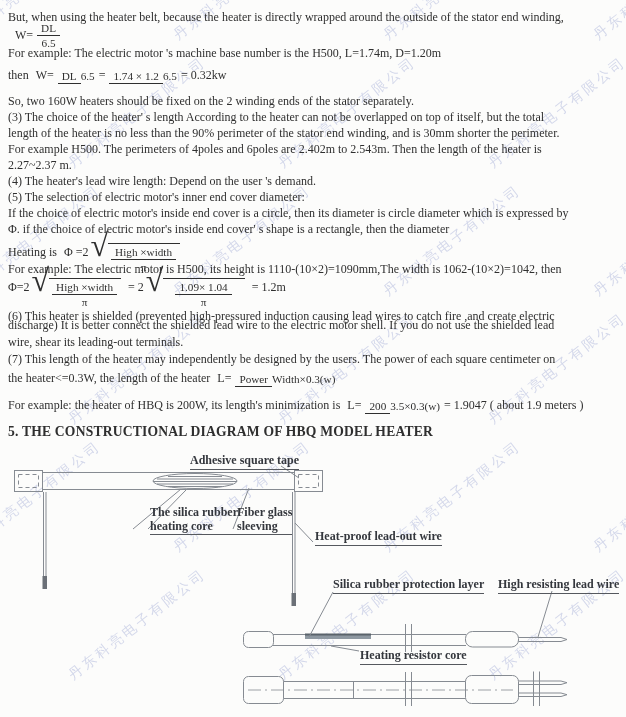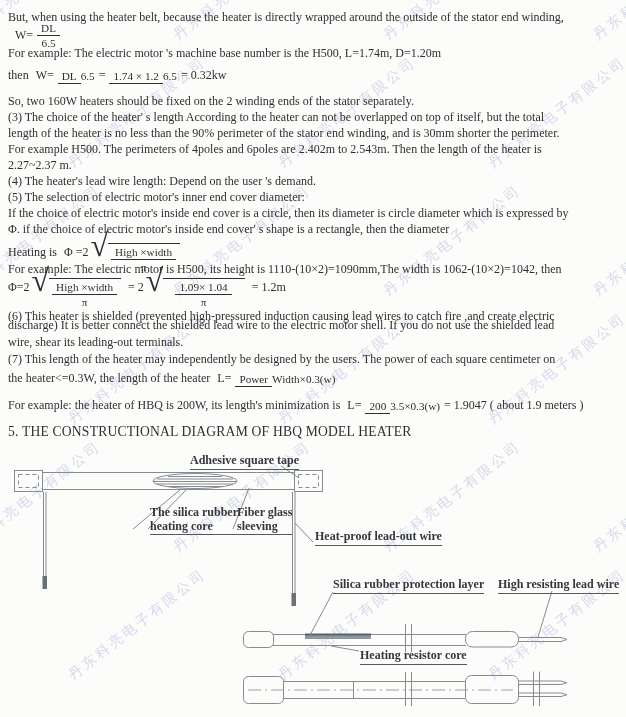--- a/index.html
+++ b/index.html
@@ -18,21 +18,21 @@
          white-space:nowrap;font-size:12px;line-height:13px;}
   .fline > span{display:inline-block;}
   .gap{width:7px;display:inline-block;}
   .frac{display:inline-flex;flex-direction:column;align-items:center;
         font-size:11.2px;line-height:12px;margin:0 4px;}
   .frac .num{padding:0 4px 1px;border-bottom:1px solid #2f2f2f;text-align:center;}
   .frac .den{padding-top:1px;text-align:right;}
   .sqrt{display:inline-flex;align-items:flex-start;margin-left:2px;}
   .sqrt .rad{font-size:32px;line-height:27px;margin-right:-3px;font-weight:400;}
   .sqrt .bod{border-top:1.4px solid #2f2f2f;padding:1px 3px 0 2px;margin-top:1px;}
-  .heading{position:absolute;left:8px;top:424px;font-size:13.6px;font-weight:normal;
+  .heading{position:absolute;left:8px;top:424px;font-size:13.6px;font-weight:bold;
            letter-spacing:.2px;white-space:nowrap;}
   .dlabel{position:absolute;font-weight:bold;font-size:12px;line-height:13.5px;
           color:#34373d;white-space:nowrap;}
   .dlabel.ul{border-bottom:1px solid #55585e;padding-bottom:1px;}
   svg.art{position:absolute;left:0;top:0;}
 </style>
 </head>
 <body>
 
 <div class="page">

